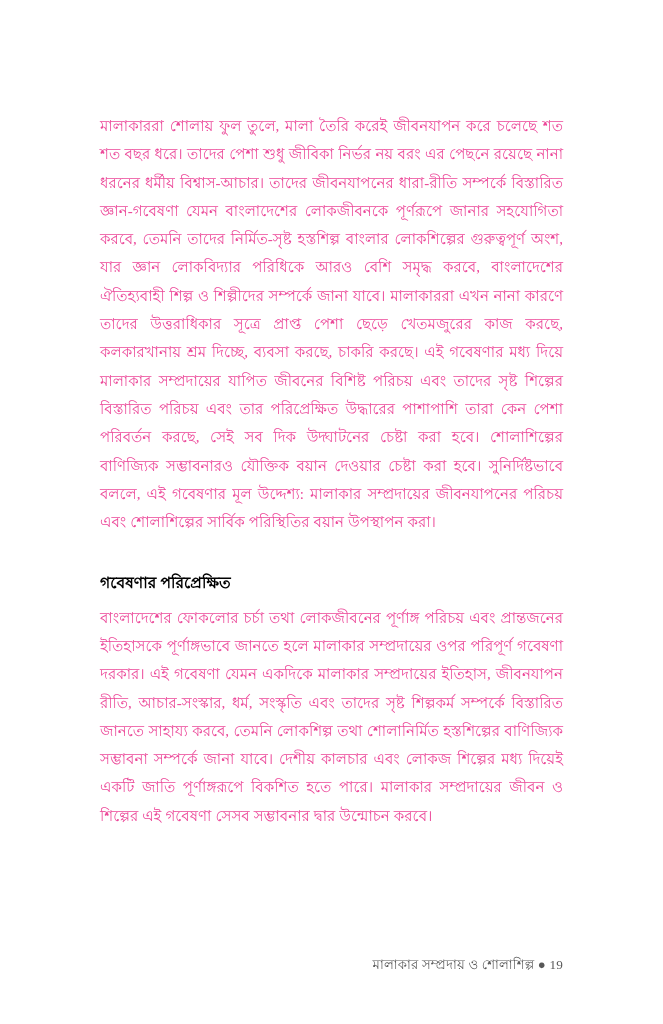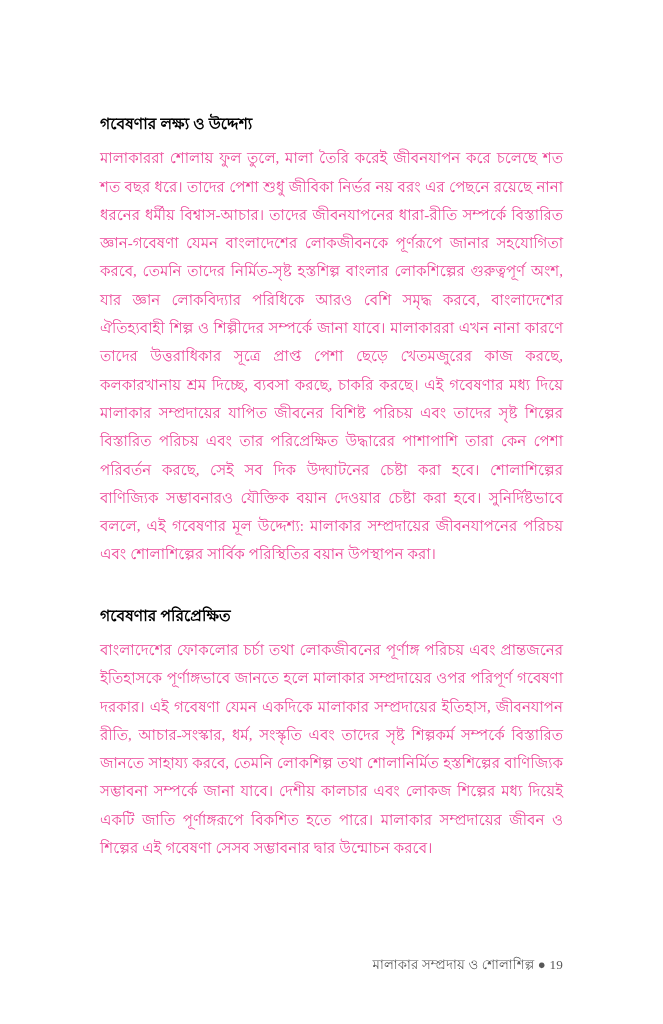--- a/index.html
+++ b/index.html
@@ -77,21 +77,20 @@
   }
 </style>
 </head>
 <body>
 
 <div class="page">
 
   <div class="content">
 
     <section class="section-block">
-      <h2 class="section-heading">গবেষণার লক্ষ্য ও উদ্দেশ্য</h2>
       <p class="body-paragraph last-line-natural">মালাকাররা শোলায় ফুল তুলে, মালা তৈরি করেই জীবনযাপন করে চলেছে শত শত বছর ধরে। তাদের পেশা শুধু জীবিকা নির্ভর নয় বরং এর পেছনে রয়েছে নানা ধরনের ধর্মীয় বিশ্বাস-আচার। তাদের জীবনযাপনের ধারা-রীতি সম্পর্কে বিস্তারিত জ্ঞান-গবেষণা যেমন বাংলাদেশের লোকজীবনকে পূর্ণরূপে জানার সহযোগিতা করবে, তেমনি তাদের নির্মিত-সৃষ্ট হস্তশিল্প বাংলার লোকশিল্পের গুরুত্বপূর্ণ অংশ, যার জ্ঞান লোকবিদ্যার পরিধিকে আরও বেশি সমৃদ্ধ করবে, বাংলাদেশের ঐতিহ্যবাহী শিল্প ও শিল্পীদের সম্পর্কে জানা যাবে। মালাকাররা এখন নানা কারণে তাদের উত্তরাধিকার সূত্রে প্রাপ্ত পেশা ছেড়ে খেতমজুরের কাজ করছে, কলকারখানায় শ্রম দিচ্ছে, ব্যবসা করছে, চাকরি করছে। এই গবেষণার মধ্য দিয়ে মালাকার সম্প্রদায়ের যাপিত জীবনের বিশিষ্ট পরিচয় এবং তাদের সৃষ্ট শিল্পের বিস্তারিত পরিচয় এবং তার পরিপ্রেক্ষিত উদ্ধারের পাশাপাশি তারা কেন পেশা পরিবর্তন করছে, সেই সব দিক উদ্ঘাটনের চেষ্টা করা হবে। শোলাশিল্পের বাণিজ্যিক সম্ভাবনারও যৌক্তিক বয়ান দেওয়ার চেষ্টা করা হবে। সুনির্দিষ্টভাবে বললে, এই গবেষণার মূল উদ্দেশ্য: মালাকার সম্প্রদায়ের জীবনযাপনের পরিচয় এবং শোলাশিল্পের সার্বিক পরিস্থিতির বয়ান উপস্থাপন করা।</p>
     </section>
 
     <section class="section-block">
       <h2 class="section-heading">গবেষণার পরিপ্রেক্ষিত</h2>
       <p class="body-paragraph last-line-natural">বাংলাদেশের ফোকলোর চর্চা তথা লোকজীবনের পূর্ণাঙ্গ পরিচয় এবং প্রান্তজনের ইতিহাসকে পূর্ণাঙ্গভাবে জানতে হলে মালাকার সম্প্রদায়ের ওপর পরিপূর্ণ গবেষণা দরকার। এই গবেষণা যেমন একদিকে মালাকার সম্প্রদায়ের ইতিহাস, জীবনযাপন রীতি, আচার-সংস্কার, ধর্ম, সংস্কৃতি এবং তাদের সৃষ্ট শিল্পকর্ম সম্পর্কে বিস্তারিত জানতে সাহায্য করবে, তেমনি লোকশিল্প তথা শোলানির্মিত হস্তশিল্পের বাণিজ্যিক সম্ভাবনা সম্পর্কে জানা যাবে। দেশীয় কালচার এবং লোকজ শিল্পের মধ্য দিয়েই একটি জাতি পূর্ণাঙ্গরূপে বিকশিত হতে পারে। মালাকার সম্প্রদায়ের জীবন ও শিল্পের এই গবেষণা সেসব সম্ভাবনার দ্বার উন্মোচন করবে।</p>
     </section>
 
   </div>
 

